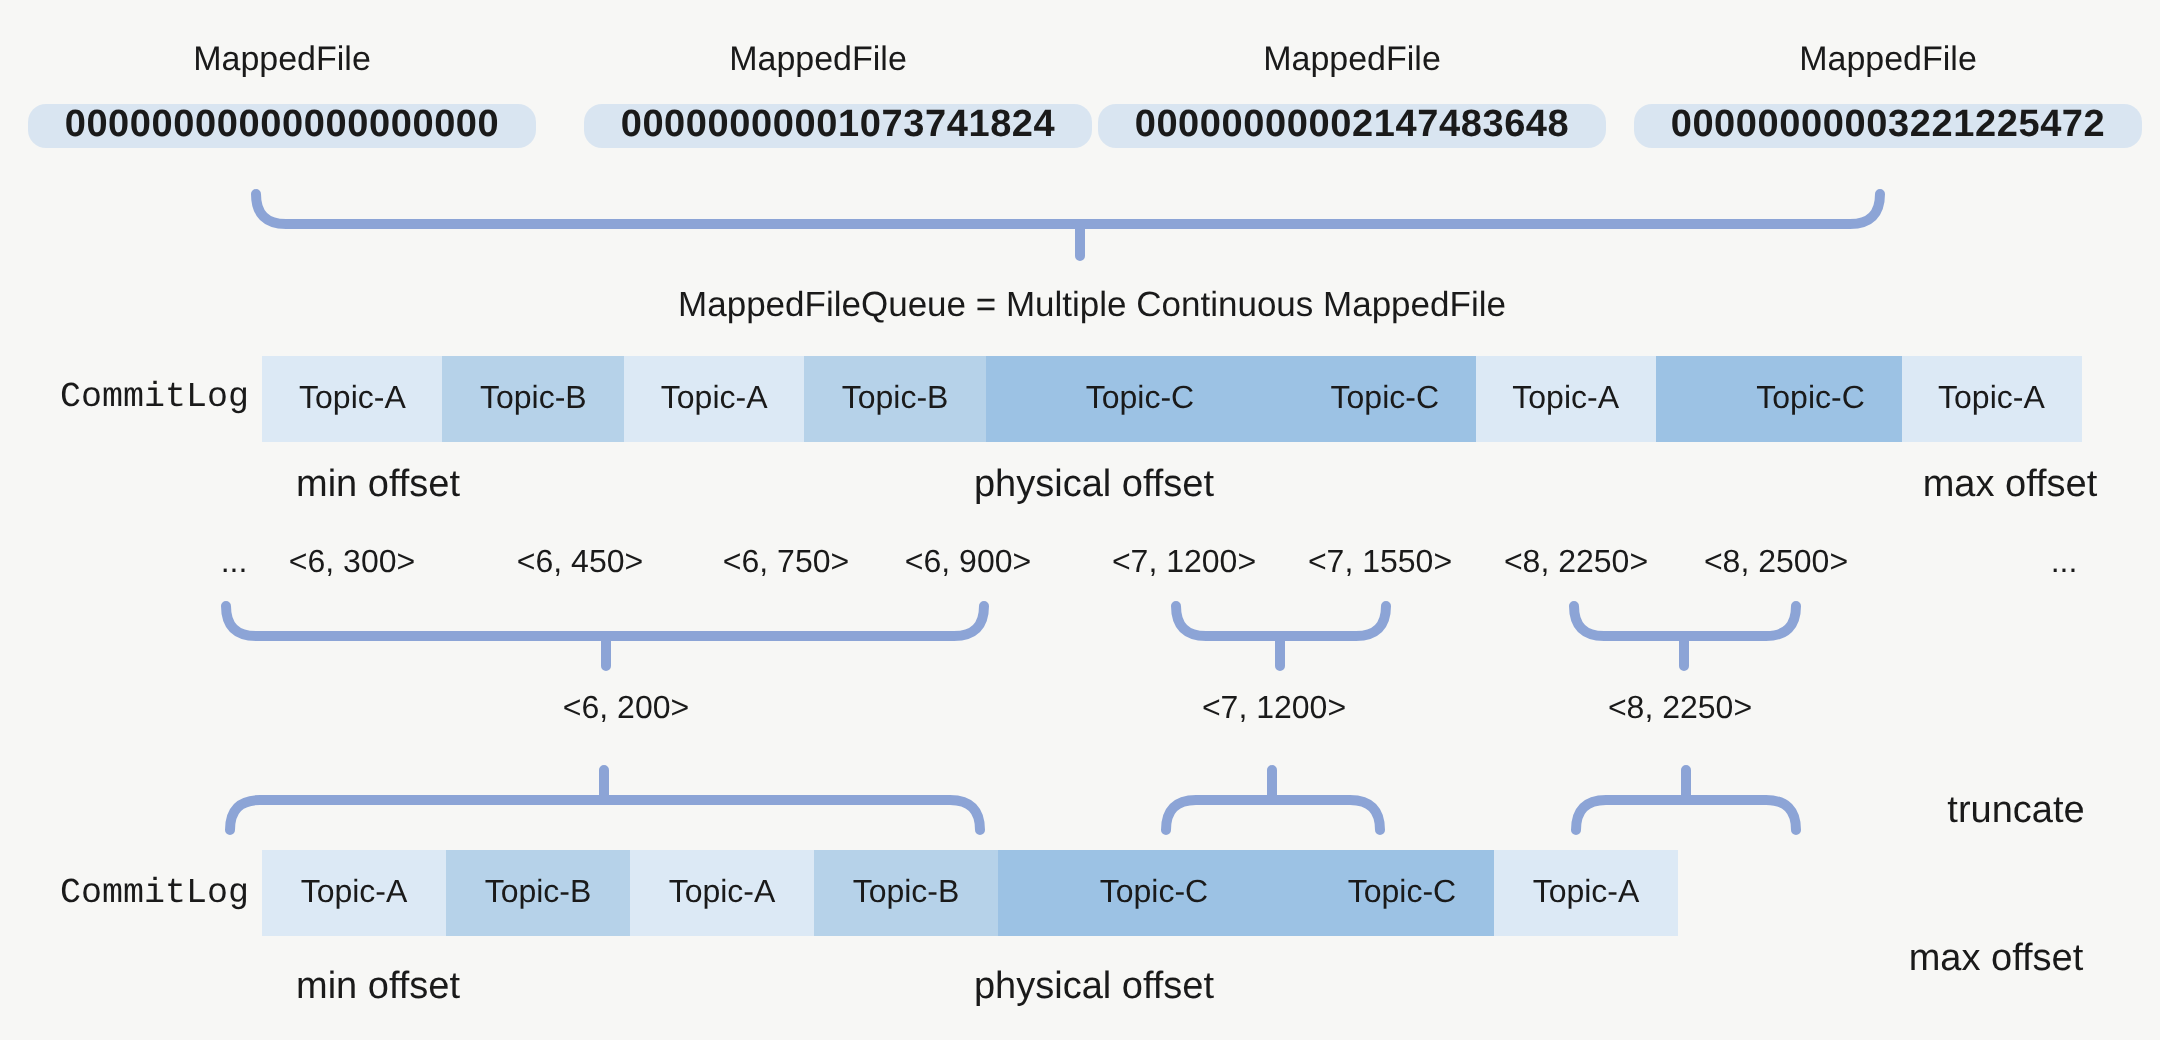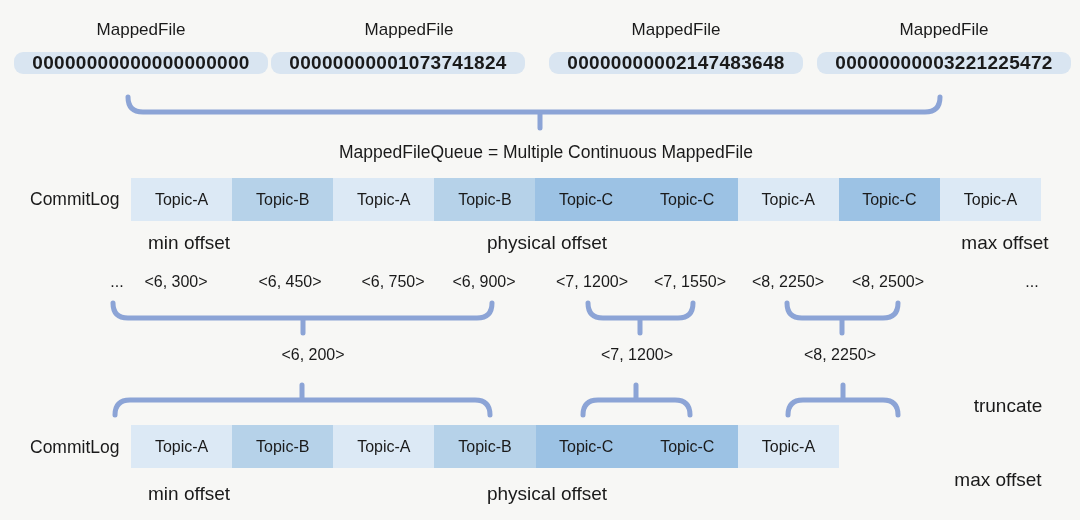--- a/index.html
+++ b/index.html
@@ -15,28 +15,28 @@
 
   .mf-label { position:absolute; top:20px; width:254px; text-align:center; font-size:17px; }
   .mf-box {
     position:absolute; top:52px; width:254px; height:22px;
     background:var(--box-fill,#d9e5f1); border-radius:9px;
     display:flex; align-items:center; justify-content:center;
     font-size:19px; font-weight:600; letter-spacing:.3px;
   }
   .caption { position:absolute; top:142px; left:546px; transform:translateX(-50%); font-size:17.5px; white-space:nowrap; }
 
-  .cl-label { position:absolute; left:30px; font-size:17.5px; }
+  .cl-label { position:absolute; left:30px; font-size:17.5px;font-family:Liberation Mono, monospace; }
   .blocks { position:absolute; left:131px; display:flex; height:43px; }
   .blocks.top { top:178px; width:910px; }
   .blocks.bottom { top:425px; width:708px; }
   .block { flex:1; display:flex; align-items:center; justify-content:center; font-size:16px; }
   .block[data-shade="light"]  { background:var(--topic-a,#dce9f5); }
   .block[data-shade="medium"] { background:var(--topic-b,#b6d2e9); }
-  .block[data-shade="dark"]   { background:var(--topic-c,#9cc2e4); }
+  .block[data-shade="dark"]   { background:var(--topic-c,#9cc2e4);padding-left:32px; }
 
   .small-label { position:absolute; font-size:19px; white-space:nowrap; }
   .ctr { transform:translateX(-50%); }
   .offset { position:absolute; top:273px; transform:translateX(-50%); font-size:16px; white-space:nowrap; }
   .epoch-label { position:absolute; left:30px; top:346px; font-size:17px; white-space:nowrap; }
   .epoch-entry { position:absolute; top:346px; transform:translateX(-50%); font-size:16px; white-space:nowrap; }
 </style>
 </head>
 <body>
 
@@ -51,21 +51,21 @@
     <path d="M583,415 Q583,400 598,400 L675,400 Q690,400 690,415 M636,400 L636,385" stroke="#8ca4d6"></path>
     <path d="M788,415 Q788,400 803,400 L883,400 Q898,400 898,415 M843,400 L843,385" stroke="#8ca4d6"></path>
   </svg>
 
   <span class="mf-label" style="left:14px">MappedFile</span>
   <span class="mf-label" style="left:282px">MappedFile</span>
   <span class="mf-label" style="left:549px">MappedFile</span>
   <span class="mf-label" style="left:817px">MappedFile</span>
 
   <div class="mf-box" style="left:14px">00000000000000000000</div>
-  <div class="mf-box" style="left:271px">00000000001073741824</div>
+  <div class="mf-box" style="left:292px">00000000001073741824</div>
   <div class="mf-box" style="left:549px">00000000002147483648</div>
   <div class="mf-box" style="left:817px">00000000003221225472</div>
 
   <span class="caption">MappedFileQueue = Multiple Continuous MappedFile</span>
 
   <span class="cl-label" style="top:189px">CommitLog</span>
   <div class="blocks top">
     <div class="block" data-shade="light">Topic-A</div>
     <div class="block" data-shade="medium">Topic-B</div>
     <div class="block" data-shade="light">Topic-A</div>

